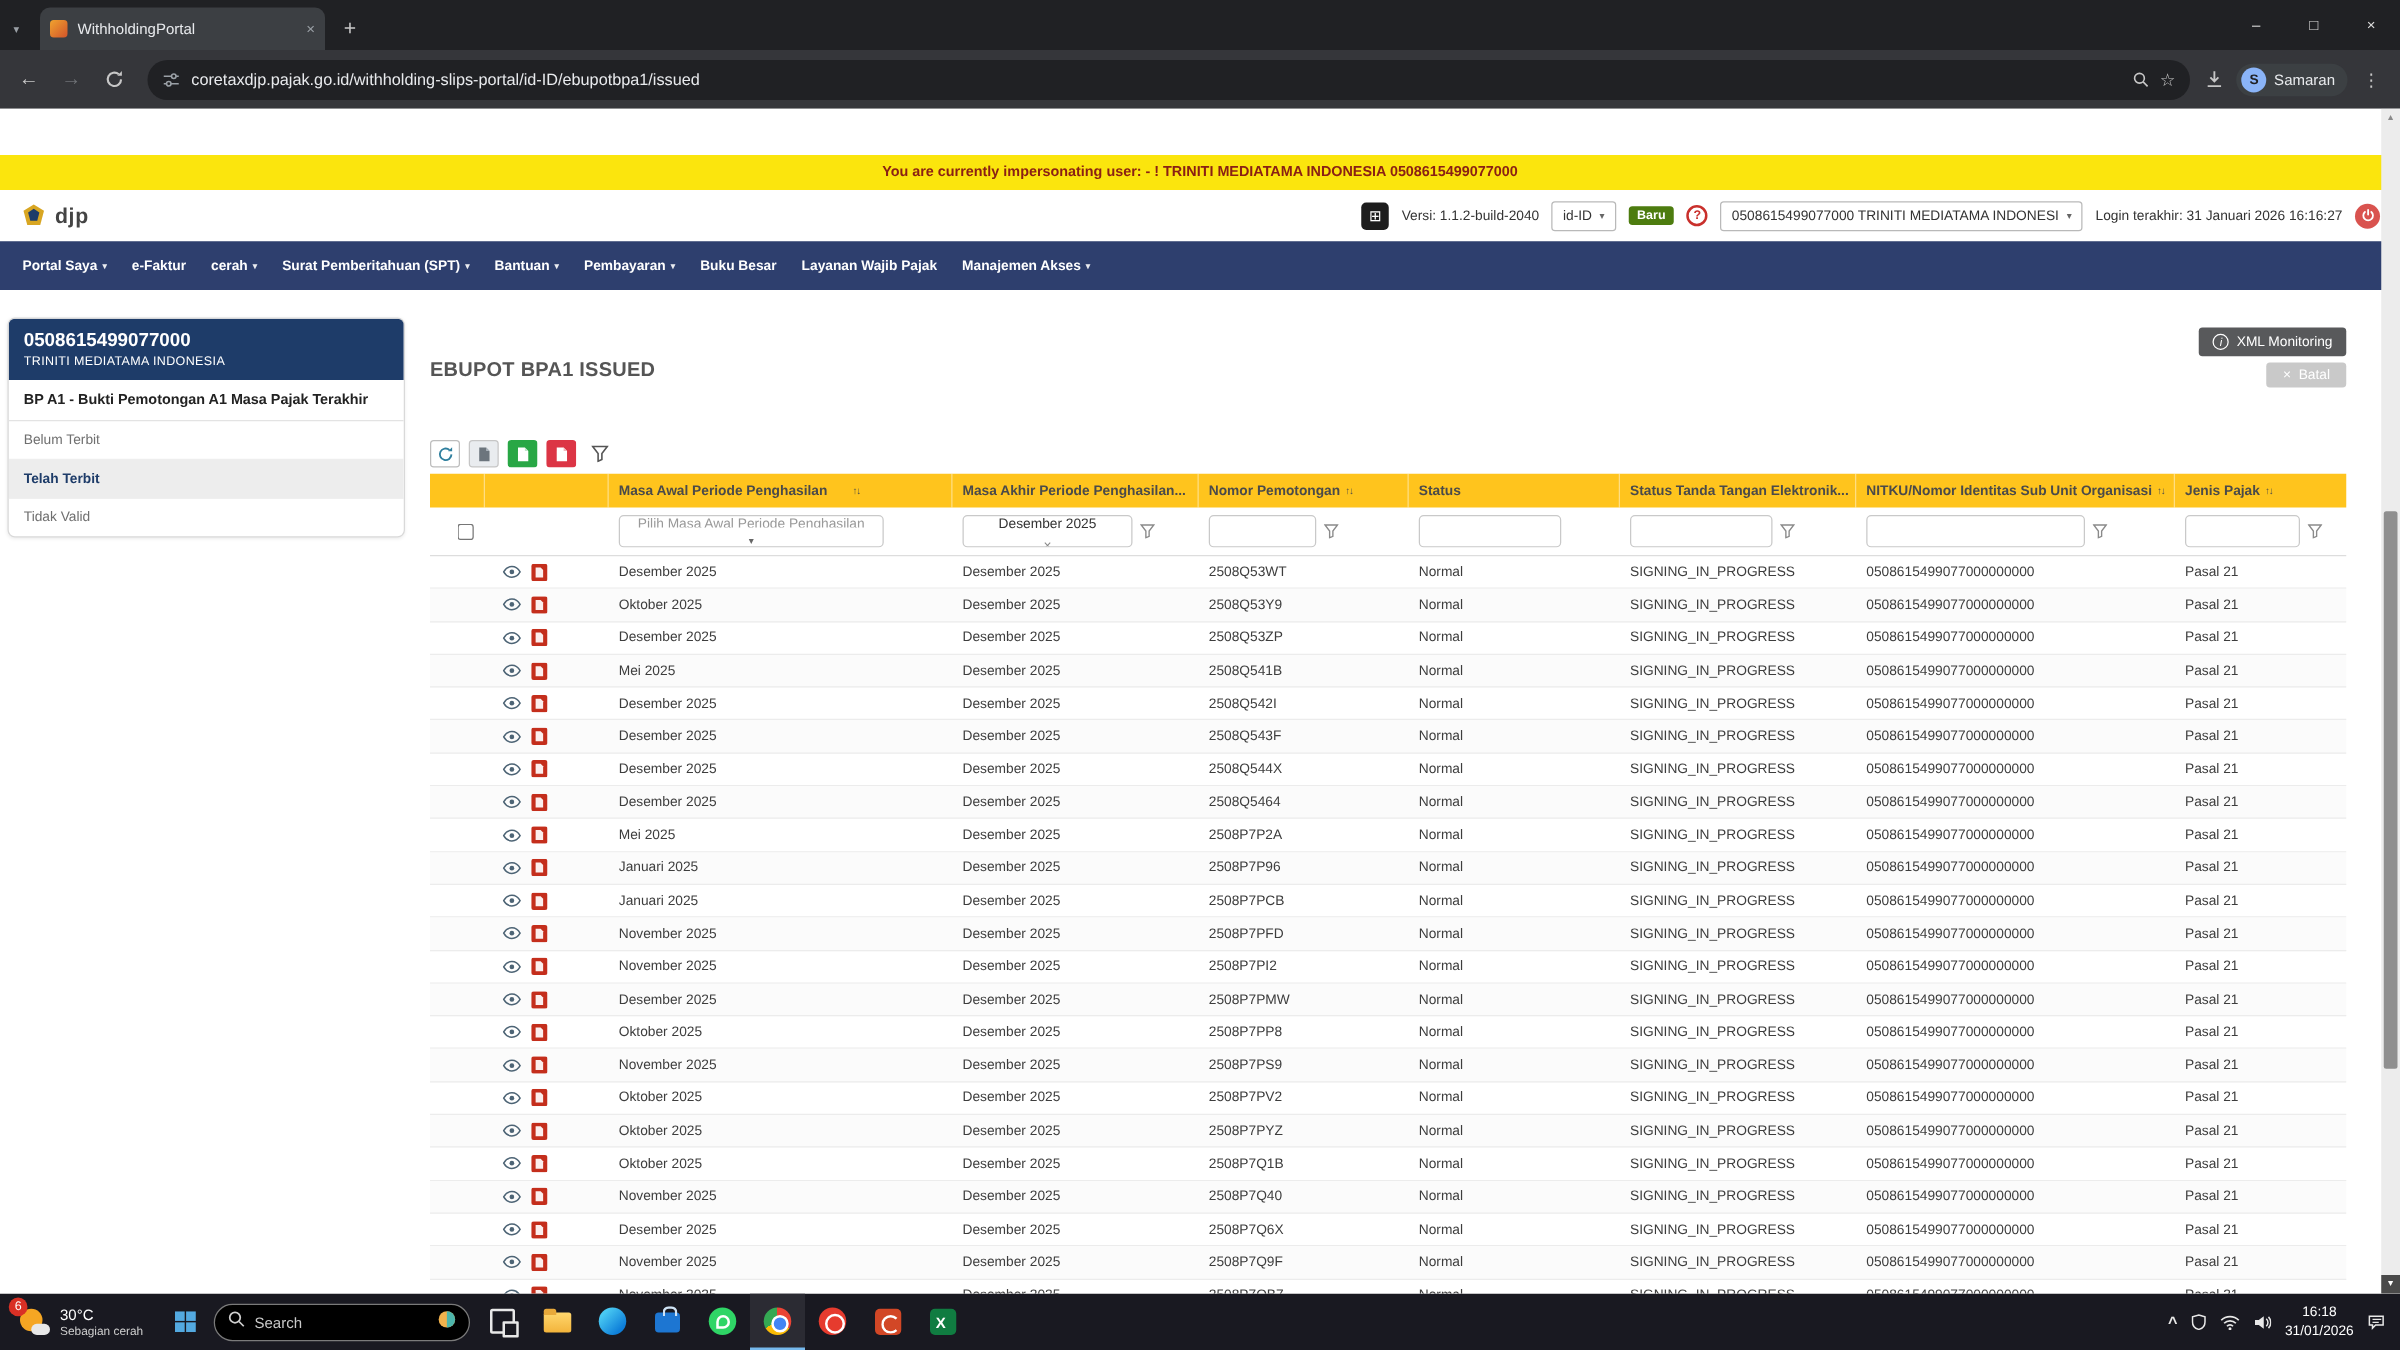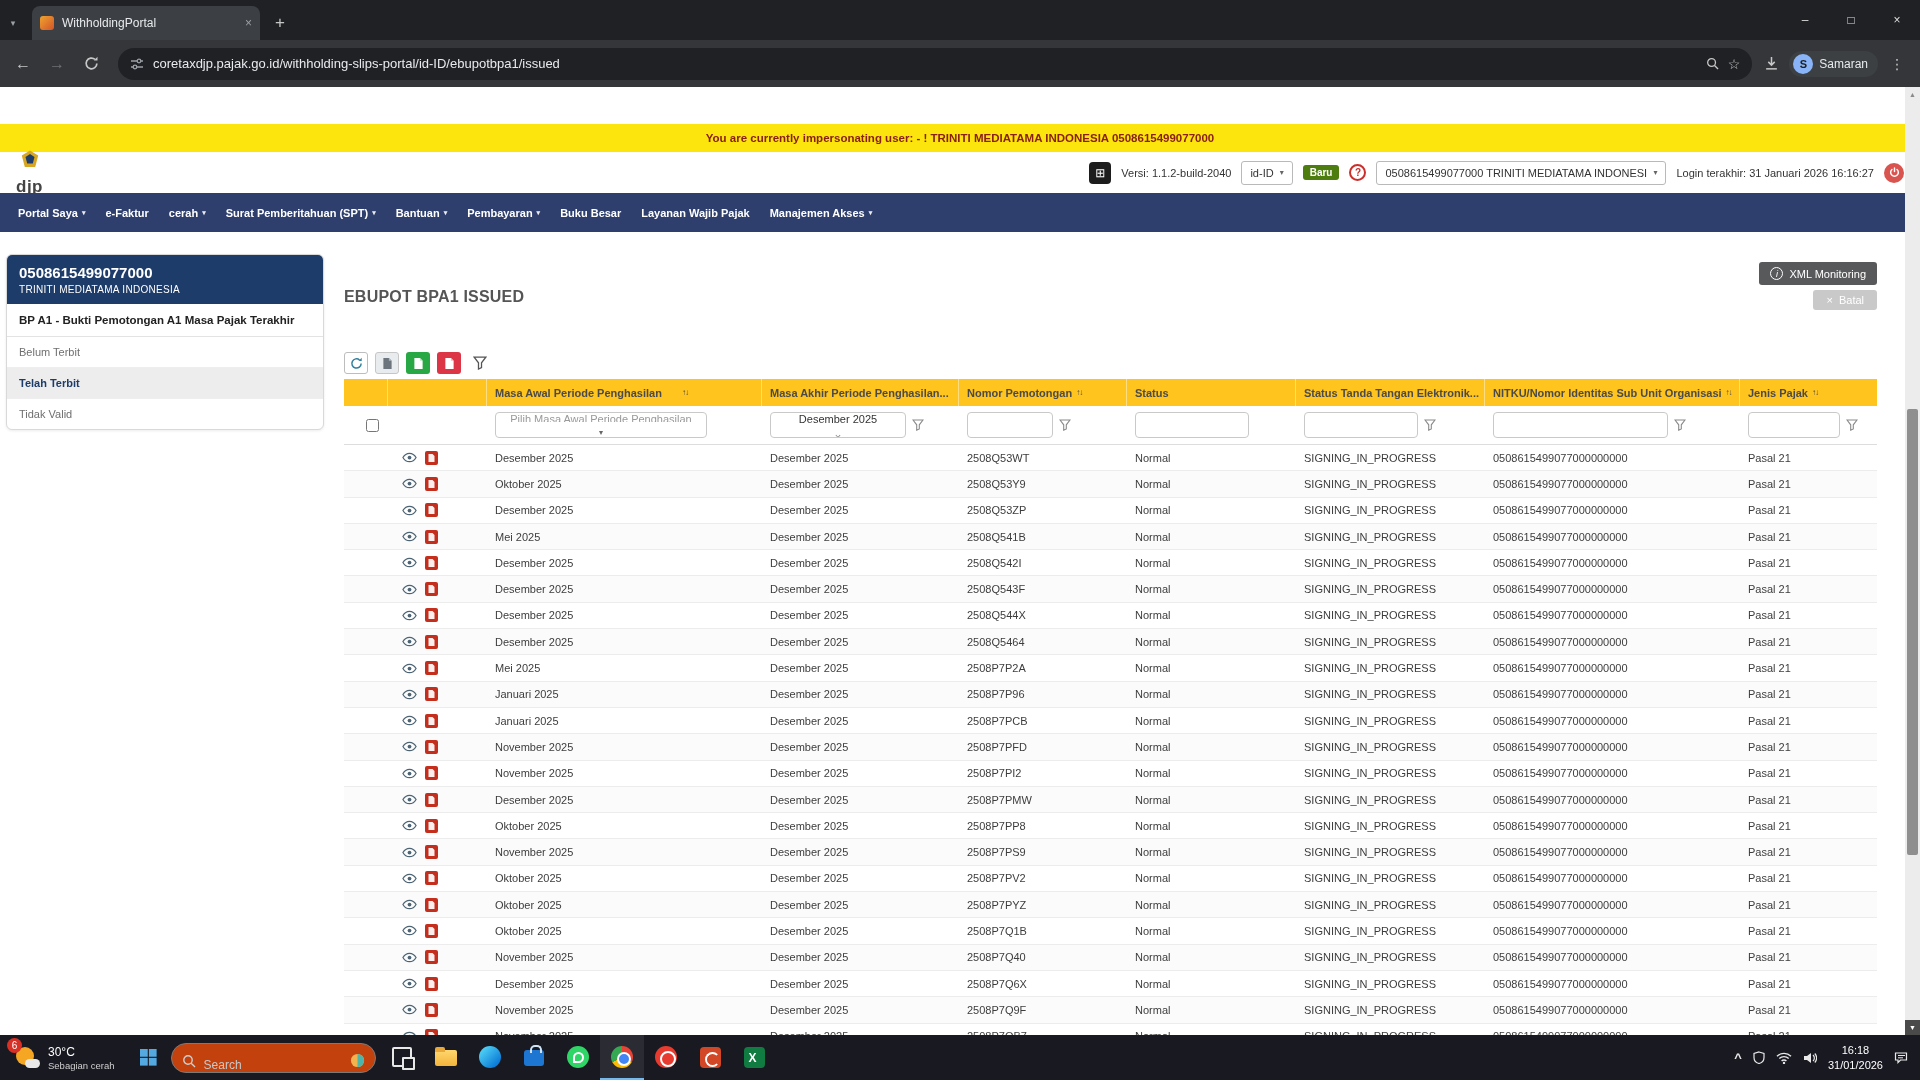--- a/index.html
+++ b/index.html
@@ -30,21 +30,21 @@
   .avatar { width:20px; height:20px; border-radius:50%; background:#8ab4f8; display:flex; align-items:center; justify-content:center; color:#202124; font-size:11px; font-weight:bold; }
   .profile-name { color:#e8eaed; font-size:12px; }
   .menu-dots { color:#c7c7c7; font-size:14px; width:18px; text-align:center; }
 
   
   .page { flex:1; background:#fff; position:relative; overflow:hidden; display:flex; flex-direction:column; }
   .page-gap { height:37px; flex:none; }
   .banner { height:28px; background:#fbe50d; color:#8a2014; font-size:11.5px; font-weight:bold; display:flex; align-items:center; justify-content:center; flex:none; }
 
   .app-header { height:41px; display:flex; align-items:center; justify-content:space-between; padding:0 16px; flex:none; }
-  .logo { display:flex; align-items:center; gap:6px;flex-direction:column; }
+  .logo { display:flex; align-items:center; gap:6px; }
   .logo-text { font-size:17px; font-weight:bold; color:#444; letter-spacing:.5px; }
   .header-right { display:flex; align-items:center; gap:10px; }
   .access-btn { width:22px; height:22px; background:#1d1d1d; border-radius:4px; color:#fff; display:flex; align-items:center; justify-content:center; font-size:12px; }
   .version { font-size:11px; color:#333; white-space:nowrap; }
   .mini-select { border:1px solid #b9b9b9; border-radius:3px; height:24px; display:flex; align-items:center; gap:6px; padding:0 8px; font-size:11px; color:#333; background:#fff; white-space:nowrap; }
   .baru { background:#4d7c0f; color:#fff; font-size:10px; padding:2px 7px; border-radius:3px; font-weight:bold; }
   .help-circle { width:17px; height:17px; border-radius:50%; border:2px solid #c9302c; color:#c9302c; font-size:10px; font-weight:bold; display:flex; align-items:center; justify-content:center; }
   .account-select { width:290px; justify-content:space-between; overflow:hidden; }
   .account-select .sel-text { overflow:hidden; white-space:nowrap; }
   .last-login { font-size:11px; color:#333; white-space:nowrap; }
@@ -124,21 +124,21 @@
   
   .taskbar { height:45px; background:#191921; display:flex; align-items:center; flex:none; color:#fff; position:relative; }
   .weather { display:flex; align-items:center; gap:8px; padding:0 12px 0 14px; height:100%; position:relative; min-width:120px; }
   .badge { position:absolute; top:3px; left:7px; min-width:15px; height:15px; background:#d93025; border-radius:50%; font-size:10px; display:flex; align-items:center; justify-content:center; z-index:2; }
   .w-icon { width:26px; height:26px; position:relative; flex:none; }
   .w-icon::before { content:""; position:absolute; left:2px; top:2px; width:18px; height:18px; border-radius:50%; background:#f5a623; }
   .w-icon::after { content:""; position:absolute; right:0; bottom:3px; width:15px; height:9px; background:#e8e8e8; border-radius:7px; }
   .w-temp { font-size:12px; }
   .w-desc { font-size:9.5px; color:#cfcfcf; margin-top:1px; }
   .start { width:44px; height:100%; display:flex; align-items:center; justify-content:center; }
-  .searchbox { width:205px; height:30px; border:1px solid #7a7a7a; border-radius:15px; background:#c2410c; display:flex; align-items:flex-end; padding:0 10px; gap:8px; }
+  .searchbox { width:205px; height:30px; border:1px solid #7a7a7a; border-radius:15px; background:#000000; display:flex; align-items:center; padding:0 10px; gap:8px; }
   .search-text { color:#c9c9c9; font-size:12px; flex:1; }
   .apps { display:flex; align-items:center; height:100%; margin-left:4px; }
   .app { width:44px; height:45px; position:relative; }
   .app.active { background:#2b2b33; box-shadow:inset 0 -2px 0 #76b9ed; }
   .app::before, .app::after { position:absolute; }
   .app-task-view::before { content:""; left:12px; top:12px; width:16px; height:16px; border:2px solid #e8e8e8; border-radius:2px; }
   .app-task-view::after { content:""; left:22px; top:22px; width:9px; height:9px; background:#191921; border:2px solid #e8e8e8; border-radius:1px; }
   .app-file-explorer::before { content:""; left:11px; top:15px; width:22px; height:16px; background:linear-gradient(#ffd76e,#f3b43b); border-radius:2px; }
   .app-file-explorer::after { content:""; left:11px; top:12px; width:10px; height:5px; background:#e8a93a; border-radius:2px 2px 0 0; }
   .app-edge::before { content:""; left:11px; top:11px; width:22px; height:22px; border-radius:50%; background:linear-gradient(135deg,#49c9f2 20%,#0d7ed9 80%); }

